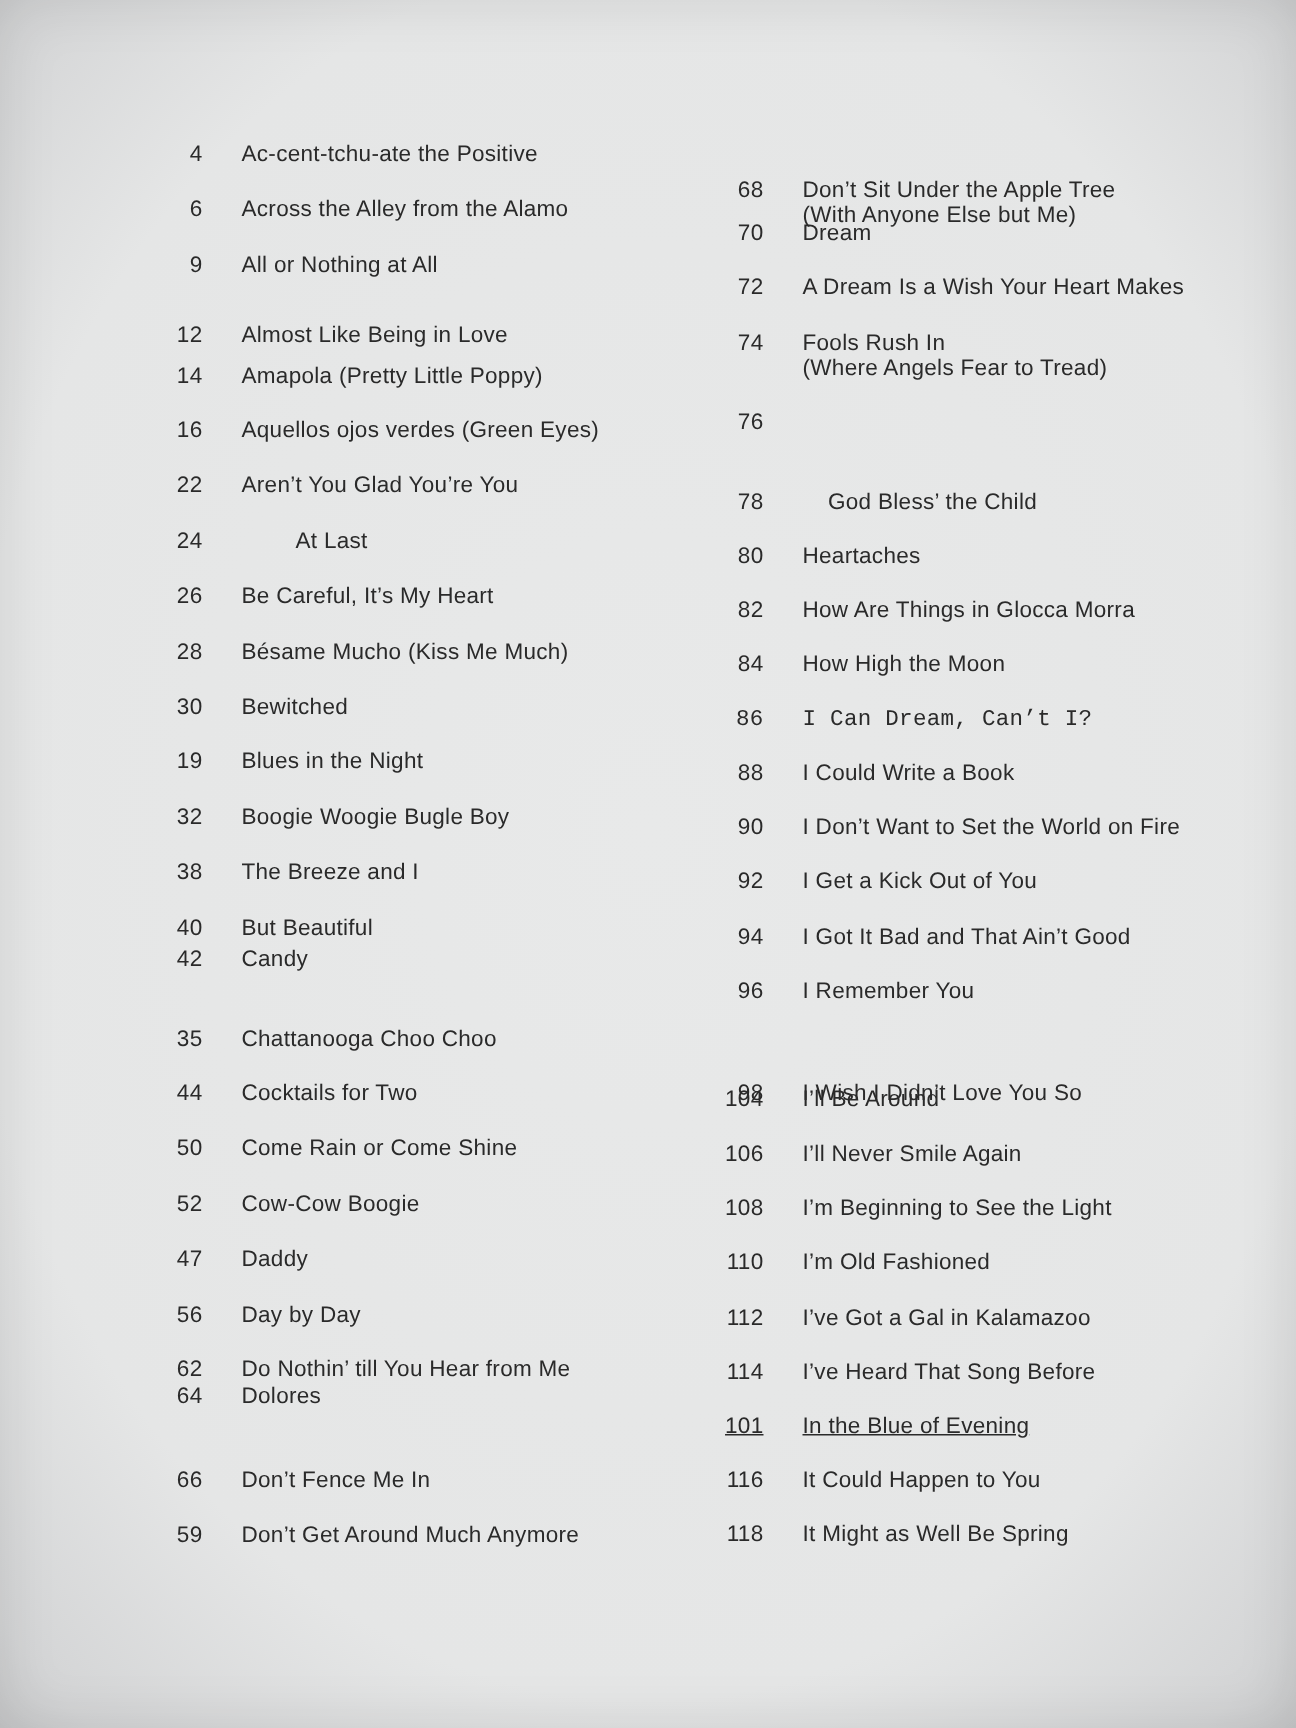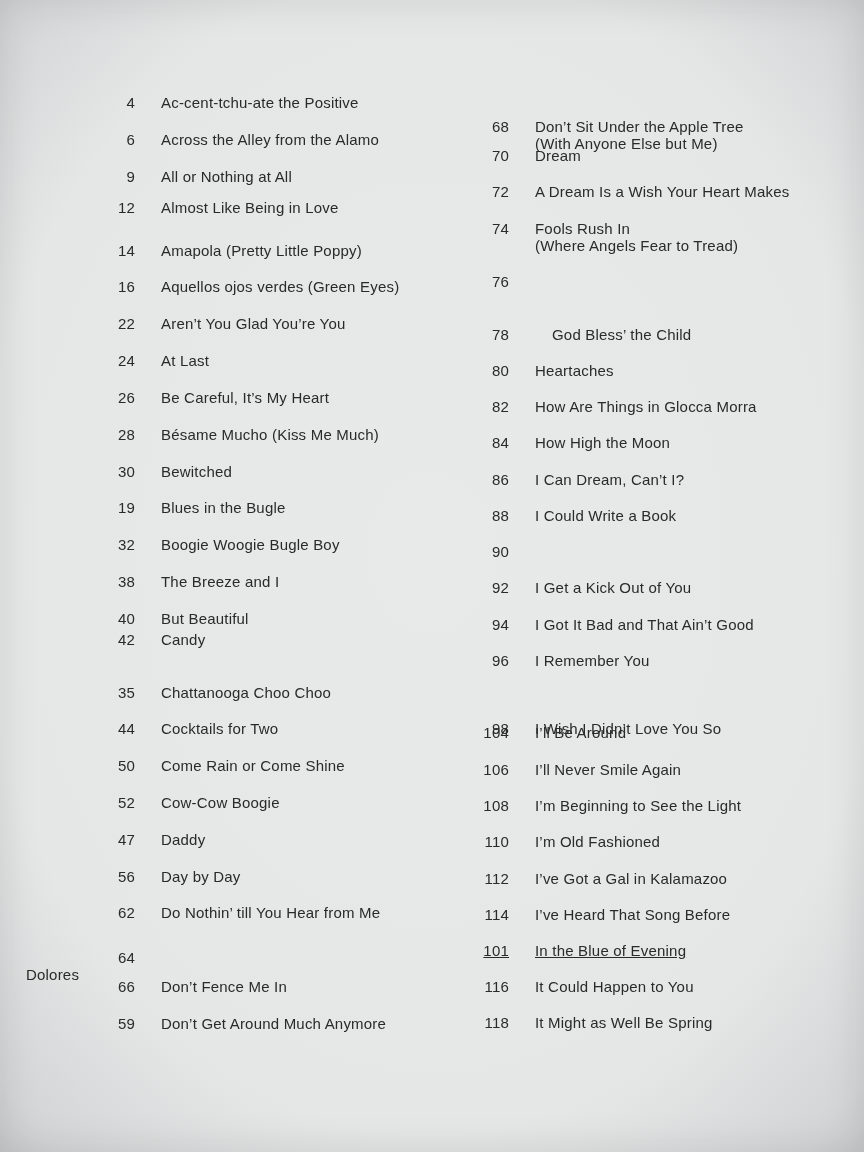--- a/index.html
+++ b/index.html
@@ -39,55 +39,55 @@
         <span class="title">Ac-cent-tchu-ate the Positive</span>
       </div>
       <div class="entry" style="top: 131px;">
         <span class="num">6</span>
         <span class="title">Across the Alley from the Alamo</span>
       </div>
       <div class="entry" style="top: 168px;">
         <span class="num">9</span>
         <span class="title">All or Nothing at All</span>
       </div>
-      <div class="entry" style="top: 199px;">
+      <div class="entry" style="top: 215px;">
         <span class="num">12</span>
         <span class="title">Almost Like Being in Love</span>
       </div>
       <div class="entry" style="top: 242px;">
         <span class="num">14</span>
         <span class="title">Amapola (Pretty Little Poppy)</span>
       </div>
       <div class="entry" style="top: 278px;">
         <span class="num">16</span>
         <span class="title">Aquellos ojos verdes (Green Eyes)</span>
       </div>
       <div class="entry" style="top: 315px;">
         <span class="num">22</span>
         <span class="title">Aren’t You Glad You’re You</span>
       </div>
-      <div class="entry" style="top: 352px;">
+      <div class="entry" style="top: 352px; gap: 36px;">
         <span class="num">24</span>
         <span class="title">At Last</span>
       </div>
       <div class="entry" style="top: 389px; justify-content: space-between;">
         <span class="num">26</span>
         <span class="title">Be Careful, It’s My Heart</span>
       </div>
       <div class="entry" style="top: 426px;">
         <span class="num">28</span>
         <span class="title">Bésame Mucho (Kiss Me Much)</span>
       </div>
       <div class="entry" style="top: 463px;">
         <span class="num">30</span>
         <span class="title">Bewitched</span>
       </div>
       <div class="entry" style="top: 499px;">
         <span class="num">19</span>
-        <span class="title">Blues in the Bugle</span>
+        <span class="title">Blues in the Night</span>
       </div>
       <div class="entry" style="top: 536px;">
         <span class="num">32</span>
         <span class="title">Boogie Woogie Bugle Boy</span>
       </div>
       <div class="entry" style="top: 573px;">
         <span class="num">38</span>
         <span class="title">The Breeze and I</span>
       </div>
       <div class="entry" style="top: 610px;">
@@ -119,21 +119,21 @@
         <span class="title">Daddy</span>
       </div>
       <div class="entry" style="top: 868px;">
         <span class="num">56</span>
         <span class="title">Day by Day</span>
       </div>
       <div class="entry" style="top: 904px;">
         <span class="num">62</span>
         <span class="title">Do Nothin’ till You Hear from Me</span>
       </div>
-      <div class="entry" style="top: 949px; flex-direction: column;">
+      <div class="entry" style="top: 922px;">
         <span class="num">64</span>
         <span class="title">Dolores</span>
       </div>
       <div class="entry" style="top: 978px;">
         <span class="num">66</span>
         <span class="title">Don’t Fence Me In</span>
       </div>
       <div class="entry" style="top: 1015px;">
         <span class="num">59</span>
         <span class="title">Don’t Get Around Much Anymore</span>
@@ -170,30 +170,31 @@
         <span class="title">Heartaches</span>
       </div>
       <div class="entry" style="top: 398px;">
         <span class="num">82</span>
         <span class="title">How Are Things in Glocca Morra</span>
       </div>
       <div class="entry" style="top: 434px;">
         <span class="num">84</span>
         <span class="title">How High the Moon</span>
       </div>
-      <div class="entry" style="top: 471px;">
+      <div class="entry" style="top: 471px; font-family: Liberation Mono, monospace;">
         <span class="num">86</span>
         <span class="title">I Can Dream, Can’t I?</span>
       </div>
       <div class="entry" style="top: 507px;">
         <span class="num">88</span>
         <span class="title">I Could Write a Book</span>
       </div>
       <div class="entry" style="top: 543px;">
         <span class="num">90</span>
+        <span class="title">I Don’t Want to Set the World on Fire</span>
       </div>
       <div class="entry" style="top: 579px;">
         <span class="num">92</span>
         <span class="title">I Get a Kick Out of You</span>
       </div>
       <div class="entry" style="top: 616px;">
         <span class="num">94</span>
         <span class="title">I Got It Bad and That Ain’t Good</span>
       </div>
       <div class="entry" style="top: 652px;">

